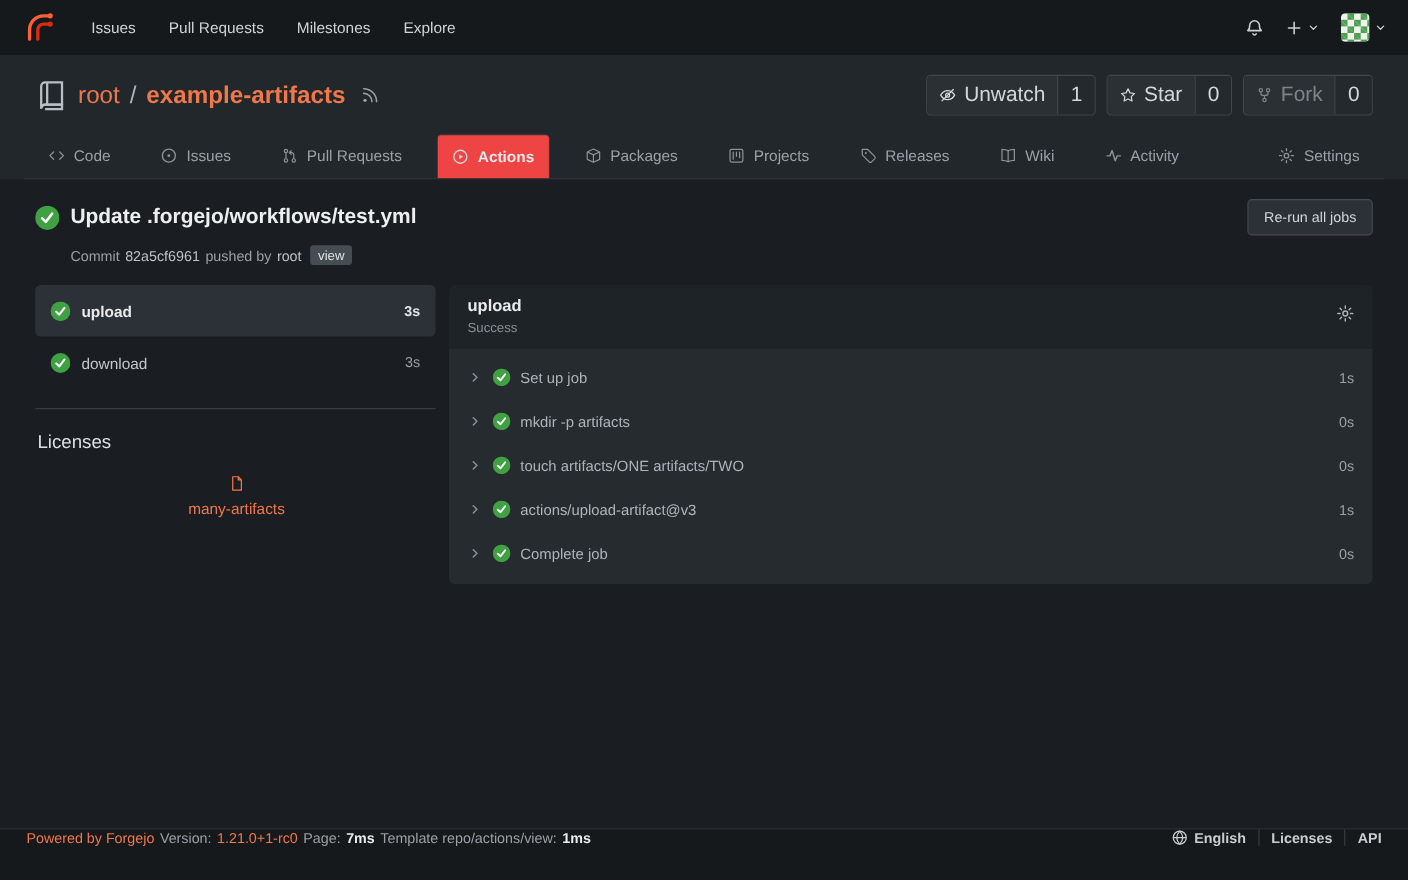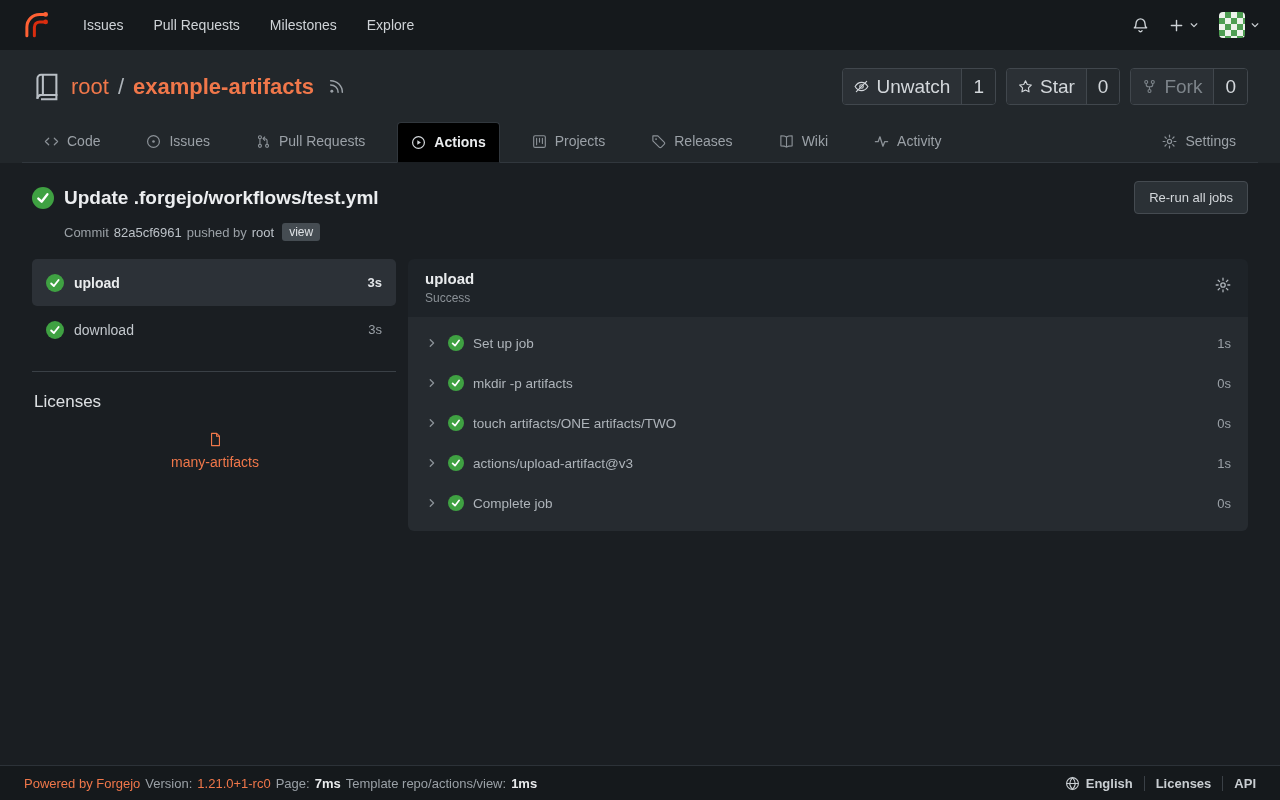--- a/index.html
+++ b/index.html
@@ -40,21 +40,21 @@
   .btn-group { display:flex; border:1px solid #41474d; border-radius:4px; overflow:hidden; font-size:19px; height:37px;text-align:right; }
   .btn-main { display:flex; align-items:center; gap:7px; padding:0 11px; background:#2b3035; color:#d3d7db; }
   .btn-count { display:flex; align-items:center; padding:0 11px; background:#24292d; border-left:1px solid #41474d; color:#d3d7db; }
   .btn-group.disabled .btn-main { color:#7d848a; }
 
   
   .tab-bar { display:flex; align-items:flex-end; gap:18px; padding:0 8px; border-bottom:1px solid #31373d; }
   .tab { position:relative; display:flex; align-items:center; gap:8px; padding:11px 13px 12px; font-size:14px; color:#9ba1a7;
          border:1px solid transparent; border-radius:4px 4px 0 0; }
   .tab .icon { color:#8b9197; }
-  .tab.active { background:#000000; border-color:#31373d; border-bottom-color:#1a1e22; margin-bottom:-1px; color:#e9ebed; font-weight:600; }
+  .tab.active { background:#ef4444; border-color:#31373d; border-bottom-color:#1a1e22; margin-bottom:-1px; color:#e9ebed; font-weight:600; }
   .tab.active .icon { color:#d3d7db; }
   .tab-spacer { flex:1; }
 
   
   .content { flex:1; padding:18px 32px 0; overflow:hidden; }
   .run-title-row { display:flex; align-items:center; gap:10px; }
   .run-title { font-size:19px; font-weight:700; color:#eceef0; }
   .rerun-btn { margin-left:auto; background:#2b3136; border:1px solid #454b51; color:#d3d7db; font-size:13px; padding:8px 14px; border-radius:4px; cursor:pointer; font-family:inherit; }
   .commit-line { margin:9px 0 0 32px; font-size:13px; color:#9aa0a6; display:flex; align-items:center; gap:5px; }
   .commit-sha, .commit-pusher { color:#bcc2c8; }
@@ -75,21 +75,21 @@
   .jd-header { background:#1e2328; padding:11px 17px 12px; display:flex; align-items:flex-start; }
   .jd-title { font-size:15px; font-weight:700; color:#e9ebed; }
   .jd-status { font-size:12px; color:#8b9197; margin-top:4px; }
   .jd-gear { margin-left:auto; color:#aeb4ba; margin-top:7px; cursor:pointer; }
   .steps { background:#262b30; padding:6px 0 8px; }
   .step-row { display:flex; align-items:center; gap:9px; height:40px; padding:0 17px; font-size:13.5px; color:#aeb4ba; cursor:pointer; }
   .step-chevron { color:#8b9197; display:flex; }
   .step-duration { margin-left:auto; color:#9aa0a6; font-size:13px; }
 
   
-  .footer { flex:none; height:35px; background:#15191c; border-top:1px solid #2c3238; display:flex; align-items:center; padding:0 24px; font-size:13px; color:#9aa0a6; gap:5px; }
+  .footer { flex:none; height:47px; background:#15191c; border-top:1px solid #2c3238; display:flex; align-items:flex-start; padding:0 24px; font-size:13px; color:#9aa0a6; gap:5px; }
   .footer .orange { color:#f0774a; }
   .footer .strong { color:#e9ebed; font-weight:700; }
   .footer-right { margin-left:auto; display:flex; align-items:center; }
   .footer-right > * { display:flex; align-items:center; gap:6px; color:#c9ced2; padding:0 11px;font-weight:bold; }
   .footer-right > *:not(:first-child) { border-left:1px solid #3a4046; }
   .footer-right > *:last-child { padding-right:0; }
 </style>
 </head>
 <body>
 
@@ -209,20 +209,27 @@
     </a>
     <a class="tab active">
       <svg class="icon" viewBox="0 0 16 16" width="15" height="15">
           <circle cx="8" cy="8" r="6.3" stroke="currentColor" fill="none" stroke-width="1.3"></circle>
           <path d="M6.7 5.6v4.8L10.6 8z" fill="currentColor"></path>
         </svg>
       <span>Actions</span>
     </a>
     <a class="tab">
       <svg class="icon" viewBox="0 0 16 16" width="15" height="15">
+          <path d="M8 1.6 14 4.4v7.2L8 14.4 2 11.6V4.4z" stroke="currentColor" fill="none" stroke-width="1.2" stroke-linejoin="round"></path>
+          <path d="M2 4.4 8 7.2l6-2.8M8 7.2v7.2" stroke="currentColor" fill="none" stroke-width="1.2"></path>
+        </svg>
+      <span>Packages</span>
+    </a>
+    <a class="tab">
+      <svg class="icon" viewBox="0 0 16 16" width="15" height="15">
           <rect x="1.8" y="1.8" width="12.4" height="12.4" rx="1.5" stroke="currentColor" fill="none" stroke-width="1.2"></rect>
           <path d="M4.9 4.6v6.8M8 4.6v4M11.1 4.6v5.4" stroke="currentColor" stroke-width="1.2" stroke-linecap="round"></path>
         </svg>
       <span>Projects</span>
     </a>
     <a class="tab">
       <svg class="icon" viewBox="0 0 16 16" width="15" height="15">
           <path d="M2 2h5.3L14 8.7a1.7 1.7 0 0 1 0 2.4l-2.9 2.9a1.7 1.7 0 0 1-2.4 0L2 7.3z" stroke="currentColor" fill="none" stroke-width="1.2" stroke-linejoin="round"></path>
           <circle cx="5.4" cy="5.4" r="1" fill="currentColor"></circle>
         </svg>

